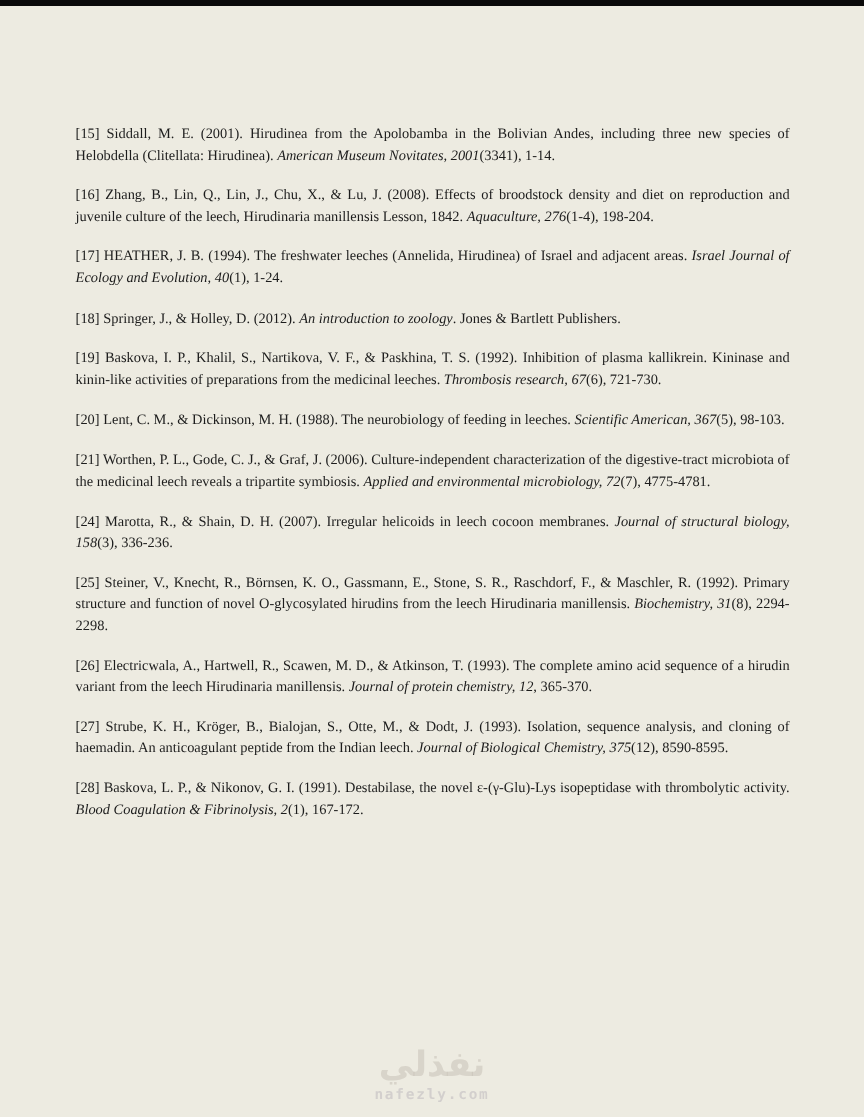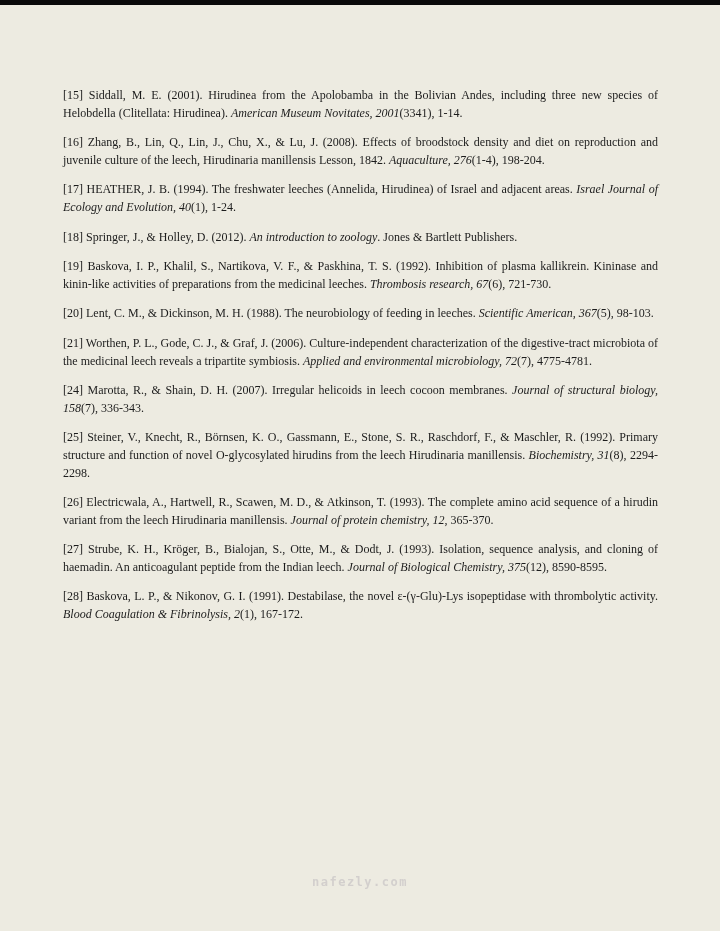--- a/index.html
+++ b/index.html
@@ -21,21 +21,21 @@
     top: 87px;
     left: 63px;
     width: 595px;
   }
   .content p {
     font-family: "Liberation Serif", serif;
     font-size: 12px;
     line-height: 17.6px;
     color: #1c1c1c;
     text-align: justify;
-    margin: 0 0 12px 0;
+    margin: 16px 0 12px 0;
   }
   .seg { font-style: normal; }
   .seg.it { font-style: italic; }
   .watermark {
     position: absolute;
     top: 872px;
     left: 0;
     width: 720px;
     text-align: center;
     pointer-events: none;
@@ -63,22 +63,23 @@
 <div class="topbar"></div>
 
 <div class="content">
     <p><span class="seg">[15] Siddall, M. E. (2001). Hirudinea from the Apolobamba in the Bolivian Andes, including three new species of Helobdella (Clitellata: Hirudinea). </span><span class="seg it">American Museum Novitates, 2001</span><span class="seg">(3341), 1-14.</span></p>
     <p><span class="seg">[16] Zhang, B., Lin, Q., Lin, J., Chu, X., &amp; Lu, J. (2008). Effects of broodstock density and diet on reproduction and juvenile culture of the leech, Hirudinaria manillensis Lesson, 1842. </span><span class="seg it">Aquaculture, 276</span><span class="seg">(1-4), 198-204.</span></p>
     <p><span class="seg">[17] HEATHER, J. B. (1994). The freshwater leeches (Annelida, Hirudinea) of Israel and adjacent areas. </span><span class="seg it">Israel Journal of Ecology and Evolution, 40</span><span class="seg">(1), 1-24.</span></p>
     <p><span class="seg">[18] Springer, J., &amp; Holley, D. (2012). </span><span class="seg it">An introduction to zoology</span><span class="seg">. Jones &amp; Bartlett Publishers.</span></p>
     <p><span class="seg">[19] Baskova, I. P., Khalil, S., Nartikova, V. F., &amp; Paskhina, T. S. (1992). Inhibition of plasma kallikrein. Kininase and kinin-like activities of preparations from the medicinal leeches. </span><span class="seg it">Thrombosis research, 67</span><span class="seg">(6), 721-730.</span></p>
     <p><span class="seg">[20] Lent, C. M., &amp; Dickinson, M. H. (1988). The neurobiology of feeding in leeches. </span><span class="seg it">Scientific American, 367</span><span class="seg">(5), 98-103.</span></p>
     <p><span class="seg">[21] Worthen, P. L., Gode, C. J., &amp; Graf, J. (2006). Culture-independent characterization of the digestive-tract microbiota of the medicinal leech reveals a tripartite symbiosis. </span><span class="seg it">Applied and environmental microbiology, 72</span><span class="seg">(7), 4775-4781.</span></p>
-    <p><span class="seg">[24] Marotta, R., &amp; Shain, D. H. (2007). Irregular helicoids in leech cocoon membranes. </span><span class="seg it">Journal of structural biology, 158</span><span class="seg">(7), 336-343.</span></p>
+    <p><span class="seg">[24] Marotta, R., &amp; Shain, D. H. (2007). Irregular helicoids in leech cocoon membranes. </span><span class="seg it">Journal of structural biology, 158</span><span class="seg">(3), 336-236.</span></p>
     <p><span class="seg">[25] Steiner, V., Knecht, R., Börnsen, K. O., Gassmann, E., Stone, S. R., Raschdorf, F., &amp; Maschler, R. (1992). Primary structure and function of novel O-glycosylated hirudins from the leech Hirudinaria manillensis. </span><span class="seg it">Biochemistry, 31</span><span class="seg">(8), 2294-2298.</span></p>
     <p><span class="seg">[26] Electricwala, A., Hartwell, R., Scawen, M. D., &amp; Atkinson, T. (1993). The complete amino acid sequence of a hirudin variant from the leech Hirudinaria manillensis. </span><span class="seg it">Journal of protein chemistry, 12</span><span class="seg">, 365-370.</span></p>
     <p><span class="seg">[27] Strube, K. H., Kröger, B., Bialojan, S., Otte, M., &amp; Dodt, J. (1993). Isolation, sequence analysis, and cloning of haemadin. An anticoagulant peptide from the Indian leech. </span><span class="seg it">Journal of Biological Chemistry, 375</span><span class="seg">(12), 8590-8595.</span></p>
     <p><span class="seg">[28] Baskova, L. P., &amp; Nikonov, G. I. (1991). Destabilase, the novel ε-(γ-Glu)-Lys isopeptidase with thrombolytic activity. </span><span class="seg it">Blood Coagulation &amp; Fibrinolysis, 2</span><span class="seg">(1), 167-172.</span></p>
   </div>
 
 <div class="watermark">
+  <div class="wm-logo">نفذلي</div>
   <div class="wm-site">nafezly.com</div>
 </div>
 
 </body></html>

